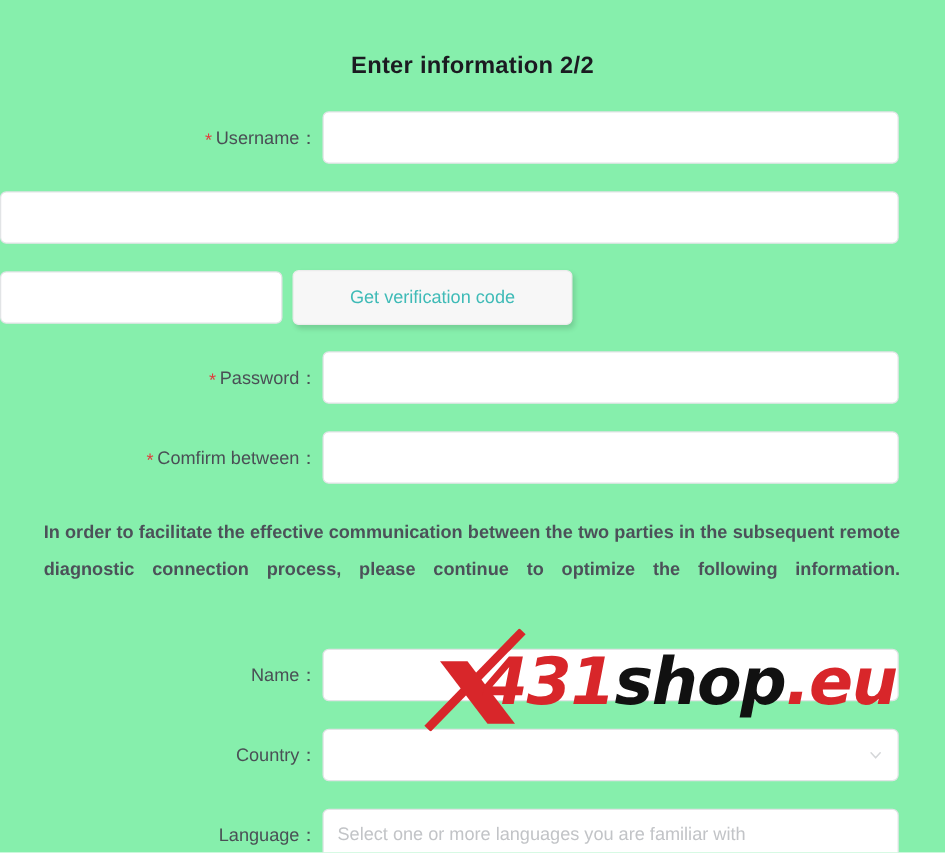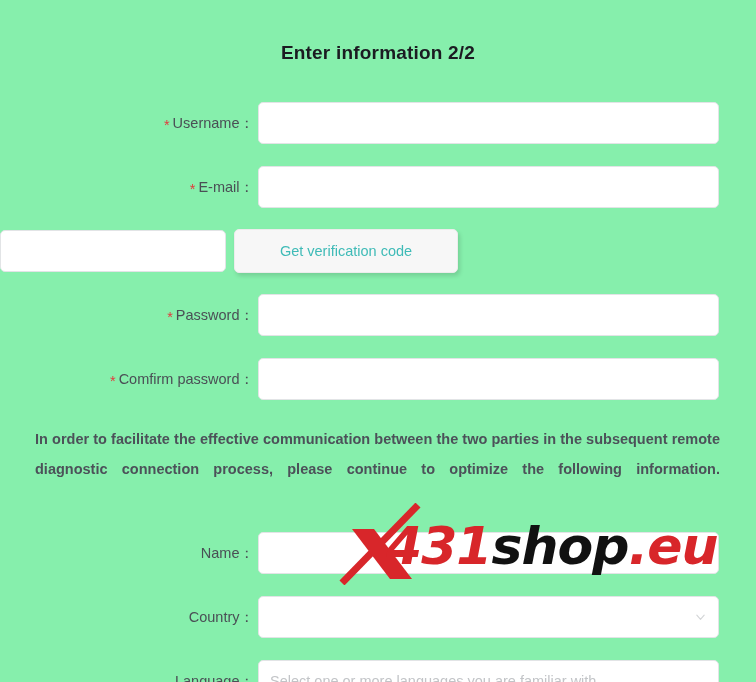--- a/index.html
+++ b/index.html
@@ -25,21 +25,21 @@
     font-size: 19px;
     font-weight: bold;
     color: #1b1b21;
     letter-spacing: .2px;
     padding-top: 42px;
     margin: 0;
   }
 
   
   .form {
-    margin-top: 38px;
+    margin-top: 25px;
   }
   .row {
     display: flex;
     align-items: center;
     height: 42px;
     margin-bottom: 22px;
   }
   .label {
     width: 258px;
     flex: 0 0 258px;
@@ -177,23 +177,20 @@
     <div class="row">
       <div class="label">
         <span class="req">*</span><span>Username</span><span>：</span>
       </div>
       <div class="field">
         <input type="text" placeholder="" style="">
       </div>
     </div>
 
     <div class="row">
-      <div class="label">
-        <span class="req">*</span><span>E-mail</span><span>：</span>
-      </div>
       <div class="field">
         <input type="text" placeholder="" style="">
       </div>
     </div>
 
     <div class="row row-verify">
       <div class="field">
         <input type="text" placeholder="" style="">
       </div>
       <button class="verify-btn">Get verification code</button>
@@ -203,21 +200,21 @@
       <div class="label">
         <span class="req">*</span><span>Password</span><span>：</span>
       </div>
       <div class="field">
         <input type="password" placeholder="" style="">
       </div>
     </div>
 
     <div class="row">
       <div class="label">
-        <span class="req">*</span><span>Comfirm password</span><span>：</span>
+        <span class="req">*</span><span>Comfirm between</span><span>：</span>
       </div>
       <div class="field">
         <input type="password" placeholder="" style="">
       </div>
     </div>
 
   </div>
 
   <p class="notice">In order to facilitate the effective communication between the two parties in the subsequent remote diagnostic connection process, please continue to optimize the following information.</p>
 

